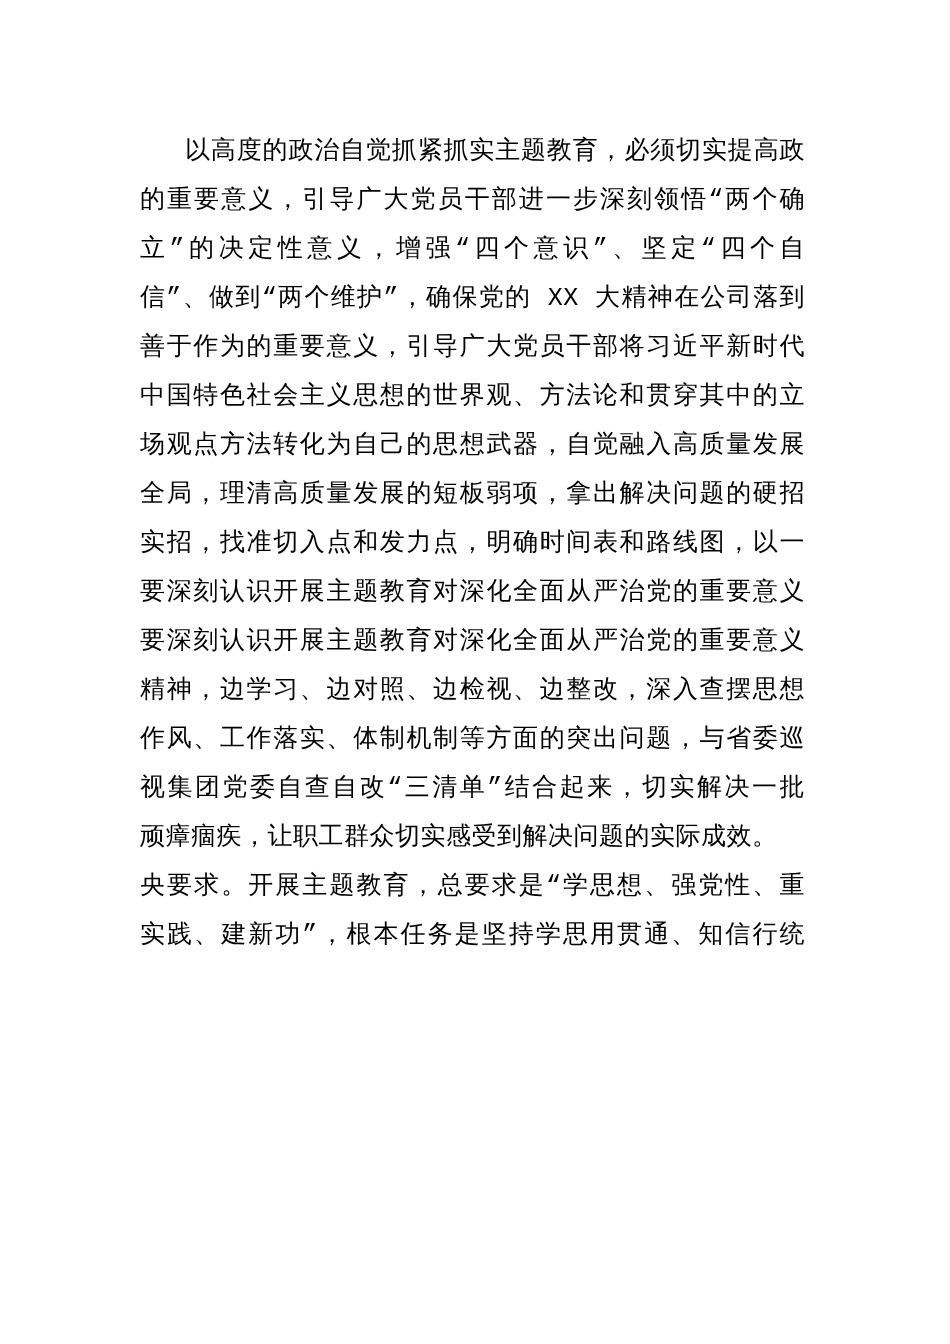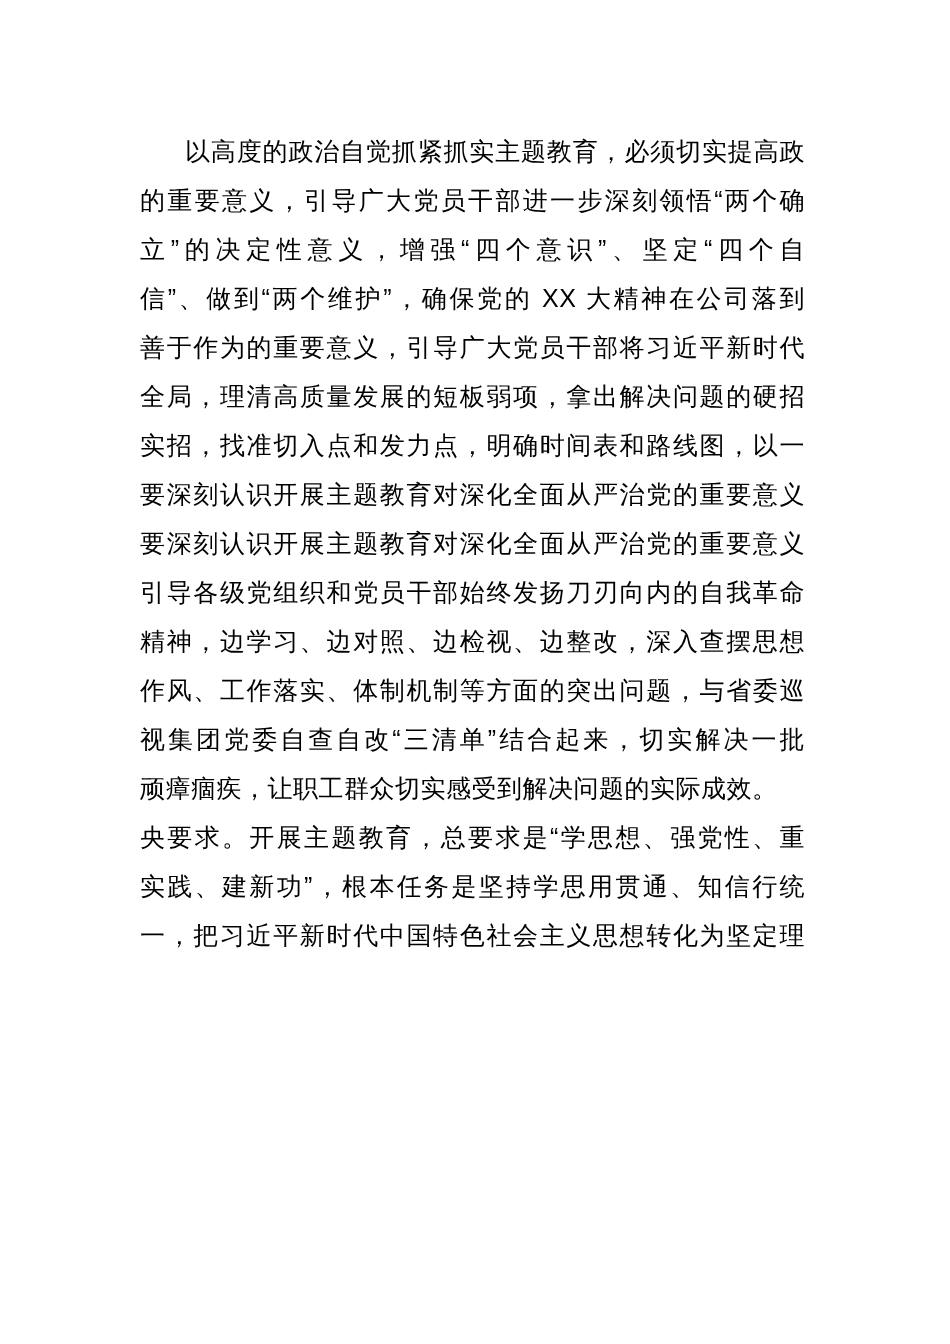--- a/index.html
+++ b/index.html
@@ -6,21 +6,21 @@
     margin: 0;
     padding: 0;
     background: #ffffff;
   }
   .page {
     position: relative;
     width: 950px;
     height: 1344px;
     background: #ffffff;
     overflow: hidden;
-    font-family: Liberation Sans, sans-serif;
+    font-family: Liberation Mono, monospace;
     color: #000000;
     box-sizing: border-box;
     padding: 127px 145px 16px 140px;
   }
   .para {
     margin: 0;
     padding: 0;
   }
   .line {
     height: 49px;
@@ -46,30 +46,30 @@
 <body>
 
 <div class="page">
 
   <div class="para">
     <div class="line indent">以高度的政治自觉抓紧抓实主题教育，必须切实提高政</div>
     <div class="line">的重要意义，引导广大党员干部进一步深刻领悟“两个确</div>
     <div class="line">立”的决定性意义，增强“四个意识”、坚定“四个自</div>
     <div class="line">信”、做到“两个维护”，确保党的 XX 大精神在公司落到</div>
     <div class="line">善于作为的重要意义，引导广大党员干部将习近平新时代</div>
+    <div class="line">中国特色社会主义思想的世界观、方法论和贯穿其中的立</div>
+    <div class="line">场观点方法转化为自己的思想武器，自觉融入高质量发展</div>
     <div class="line">全局，理清高质量发展的短板弱项，拿出解决问题的硬招</div>
     <div class="line">实招，找准切入点和发力点，明确时间表和路线图，以一</div>
     <div class="line">要深刻认识开展主题教育对深化全面从严治党的重要意义</div>
     <div class="line">要深刻认识开展主题教育对深化全面从严治党的重要意义</div>
-    <div class="line">引导各级党组织和党员干部始终发扬刀刃向内的自我革命</div>
     <div class="line">精神，边学习、边对照、边检视、边整改，深入查摆思想</div>
     <div class="line">作风、工作落实、体制机制等方面的突出问题，与省委巡</div>
     <div class="line">视集团党委自查自改“三清单”结合起来，切实解决一批</div>
     <div class="line para-end">顽瘴痼疾，让职工群众切实感受到解决问题的实际成效。</div>
   </div>
 
   <div class="para">
     <div class="line">央要求。开展主题教育，总要求是“学思想、强党性、重</div>
     <div class="line">实践、建新功”，根本任务是坚持学思用贯通、知信行统</div>
-    <div class="line">一，把习近平新时代中国特色社会主义思想转化为坚定理</div>
   </div>
 
 </div>
 
 </body></html>

